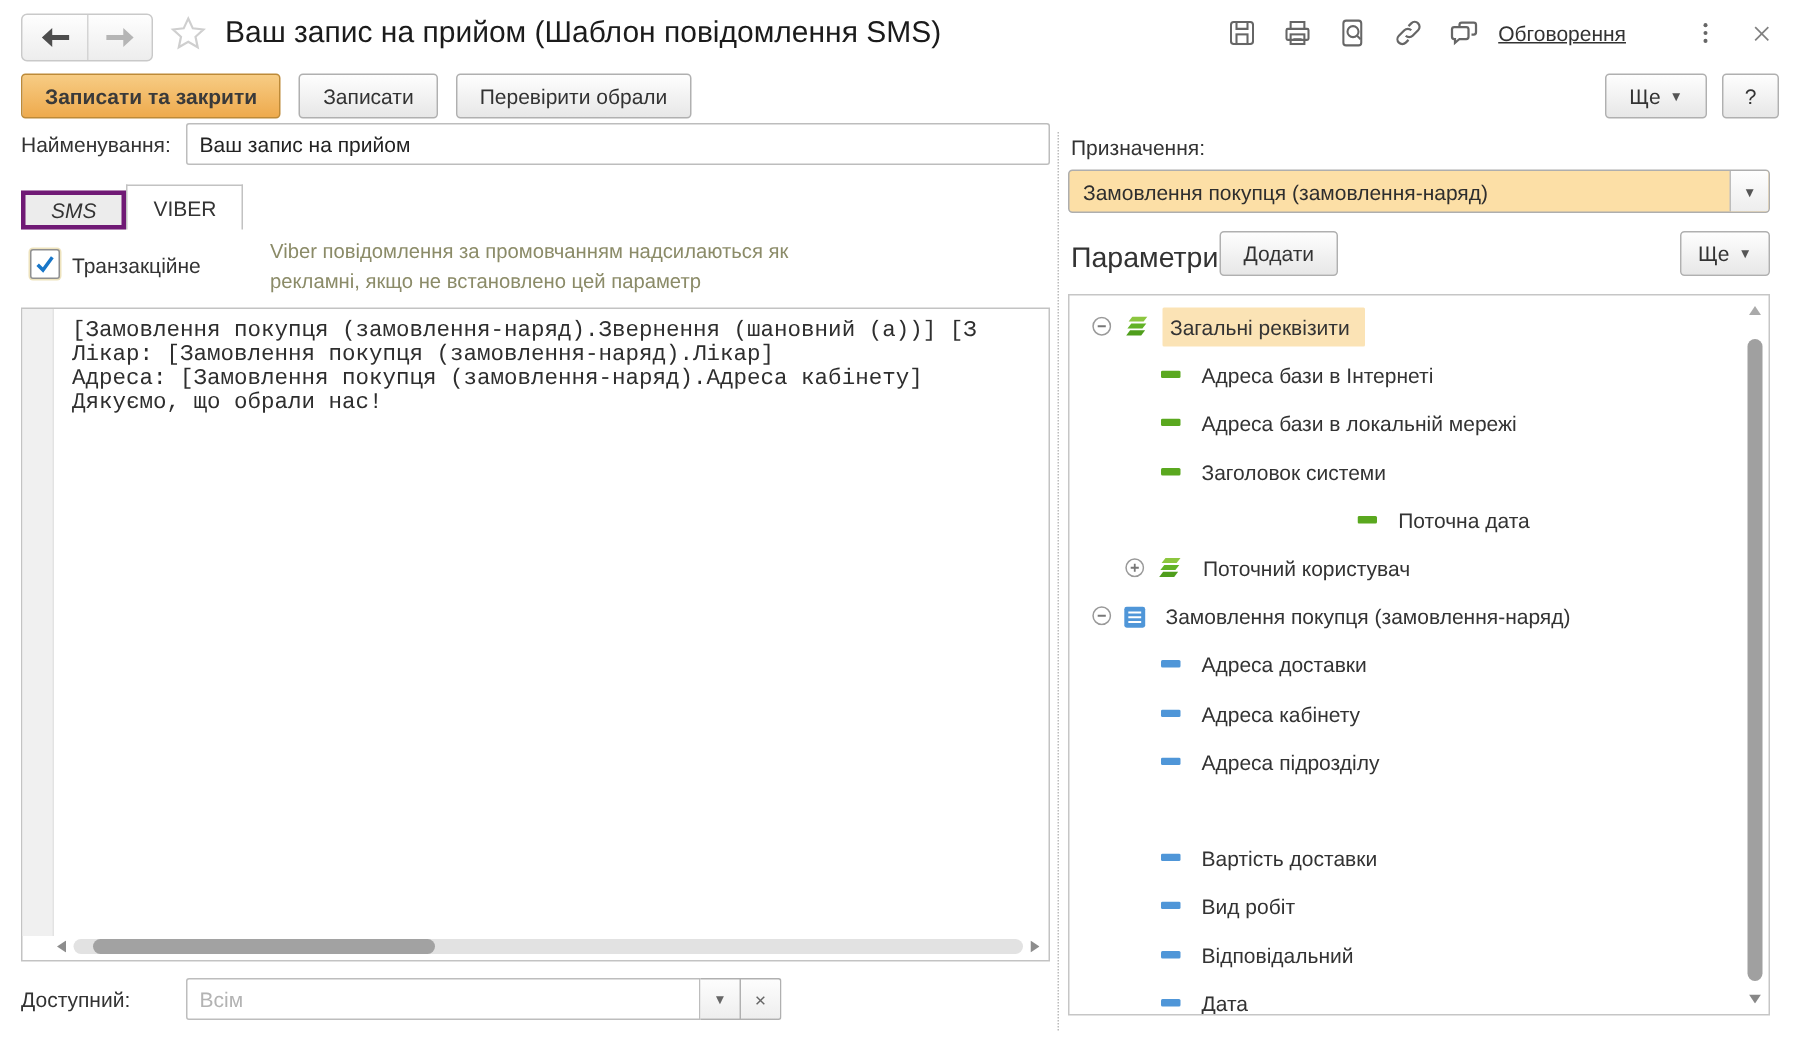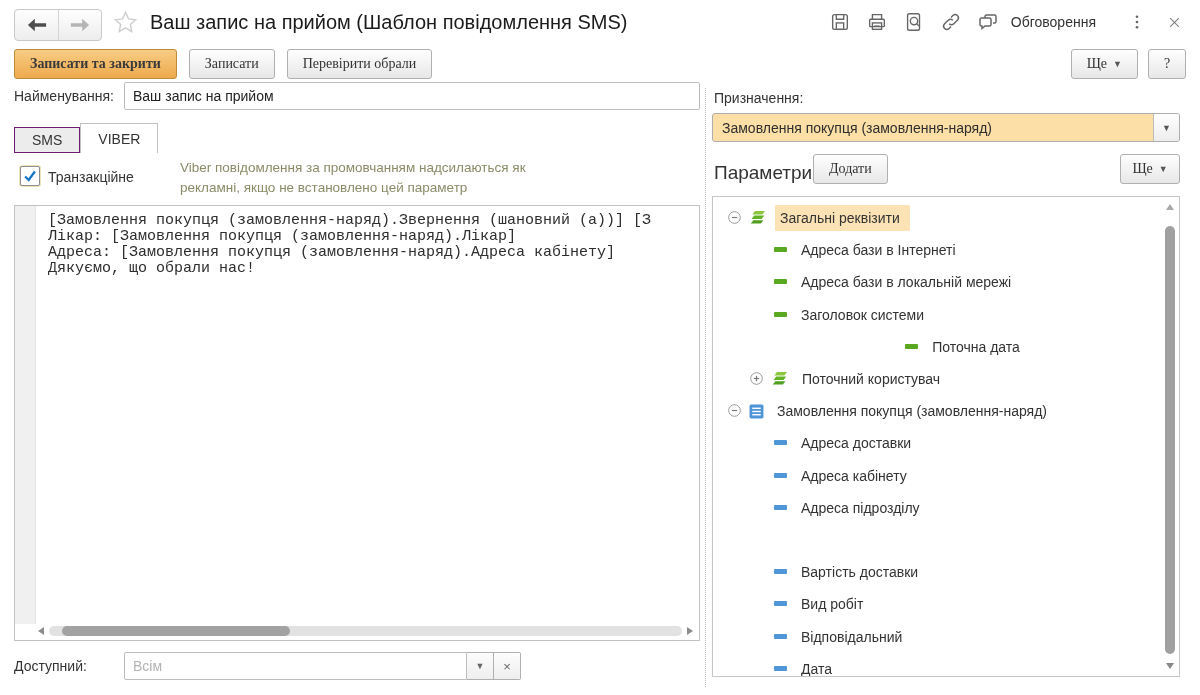--- a/index.html
+++ b/index.html
@@ -8,40 +8,40 @@
   .app { position:relative; width:1200px; height:695px; background:#fff; overflow:hidden; }
 
   
   .navgroup { position:absolute; left:14px; top:9px; display:flex; border:1px solid #c9c9c9; border-radius:4px; background:linear-gradient(#fefefe,#ededed); height:32px; overflow:hidden; }
   .navbtn { width:43px; display:flex; align-items:center; justify-content:center; cursor:pointer; }
   .navbtn + .navbtn { border-left:1px solid #d4d4d4; }
   .star { position:absolute; left:112px; top:9px; }
   .wintitle { position:absolute; left:150px; top:11px; font-size:20px; color:#1b1b1b; white-space:nowrap; }
   .hdricons { position:absolute; right:14px; top:10px; display:flex; align-items:center; gap:13px; }
   .hicon { width:24px; height:24px; display:flex; align-items:center; justify-content:center; cursor:pointer; }
-  .disclabel { font-size:14px; color:#333; margin-right:16px; margin-left:-2px; cursor:pointer; }
+  .disclabel { font-size:14px; color:#333; margin-right:28px; margin-left:-2px; cursor:pointer;text-decoration:underline; }
 
   
   .toolbar { position:absolute; left:14px; top:48px; right:14px; height:32px; display:flex; gap:12px; align-items:center; }
-  .btn { height:30px; padding:0 15px; border:1px solid #b0b0b0; border-radius:3px; background:linear-gradient(#fefefe,#e7e7e7); font-size:14px; color:#333; display:inline-flex; align-items:center; justify-content:center; cursor:pointer; font-family:Liberation Serif, serif;text-align:center; }
+  .btn { height:30px; padding:0 15px; border:1px solid #b0b0b0; border-radius:3px; background:linear-gradient(#fefefe,#e7e7e7); font-size:14px; color:#333; display:inline-flex; align-items:center; justify-content:center; cursor:pointer; font-family:Liberation Sans, sans-serif;text-align:center; }
   .btn.primary { background:linear-gradient(#f7cc84,#eeaa4d); border-color:#bd8a38; font-weight:bold; color:#3a3a3a; }
   .tb-right { margin-left:auto; display:flex; gap:10px; }
   .caret { font-size:9px; color:#555; margin-left:6px; }
 
   
   .namerow { position:absolute; left:14px; top:88px; }
   .lbl { font-size:14px; color:#333; }
   .input { border:1px solid #bdbdbd; border-radius:2px; background:#fff; font-size:14px; color:#222; padding:0 8px; height:28px; font-family:inherit; }
   #name-input { position:absolute; left:110px; top:-6px; width:576px; }
   .namerow .lbl { position:absolute; top:0; left:0; white-space:nowrap; }
 
   
   .tabstrip { position:absolute; left:14px; top:123px; height:30px; display:flex; align-items:flex-end; z-index:2; }
   .tab { font-size:14px; padding:0 17px; display:flex; align-items:center; justify-content:center; cursor:pointer; }
-  .tab.inactive { height:26px; background:#ececec; border:1px solid #701a75; color:#333; }
+  .tab.inactive { height:26px; background:#ececec; border:3px solid #701a75; color:#333;font-style:italic; }
   .tab.active { height:30px; background:#fff; border:1px solid #c2c2c2; border-bottom:none; }
 
   
   .chkrow { position:absolute; left:20px; top:158px; }
   .checkbox { position:absolute; left:0; top:8px; width:20px; height:20px; background:#fff; border:1px solid #8f8f8f; border-radius:2px; box-shadow:0 0 0 1px #eee3bd; cursor:pointer; display:flex; align-items:center; justify-content:center; }
   .chklabel { position:absolute; left:28px; top:11px; font-size:14px; white-space:nowrap; }
   .hint { position:absolute; left:160px; top:0; font-size:13.5px; line-height:20px; color:#8b8b68; white-space:nowrap; }
 
   
   .editor { position:absolute; left:14px; top:205px; width:686px; height:436px; border:1px solid #c3c3c3; background:#fff; }

